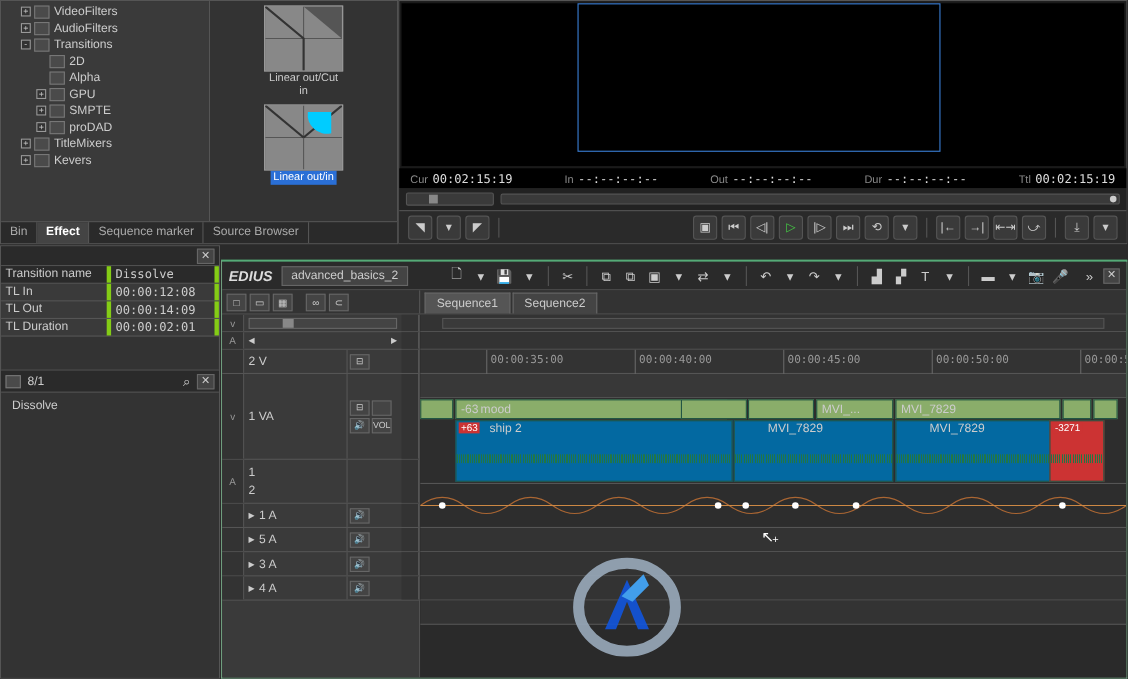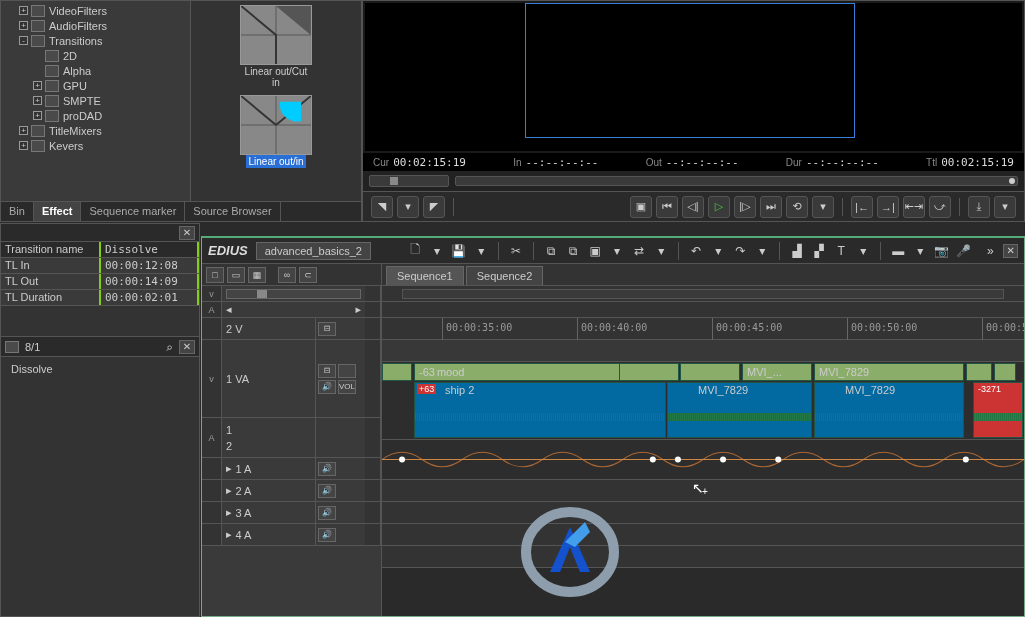--- a/index.html
+++ b/index.html
@@ -43,21 +43,21 @@
 .spacer { flex: 1; }
 .sep { width: 1px; height: 18px; background: #555; margin: 0 4px; }
 
 
 .left-lower { width: 200px; background: #333; border: 1px solid #555; display: flex; flex-direction: column; }
 .info-close { height: 18px; display: flex; justify-content: flex-end; padding: 2px 4px; background: #2a2a2a; border-bottom: 1px solid #555; }
 .xbtn { width: 16px; height: 14px; background: #444; border: 1px solid #666; text-align: center; line-height: 12px; font-size: 10px; }
 .info-table { background: #3a3a3a; }
 .info-row { display: flex; height: 16px; border-bottom: 1px solid #555; }
 .info-row.head { background: #2a2a2a; }
-.info-cell { padding: 1px 4px; font-size: 11px; border-right: 2px solid #84cc16; }
+.info-cell { padding: 1px 4px; font-size: 11px; border-right: 4px solid #84cc16; }
 .info-cell.k { width: 100px; }
 .info-cell.v { flex: 1; font-family: monospace; }
 .bin-area { flex: 1; background: #333; border-top: 1px solid #555; display: flex; flex-direction: column; }
 .bin-head { height: 20px; display: flex; align-items: center; padding: 0 4px; gap: 6px; border-bottom: 1px solid #555; background: #2a2a2a; }
 .bin-head .ic2 { width: 14px; height: 12px; background: #4a4a4a; border: 1px solid #777; }
 .bin-list { flex: 1; padding: 4px; }
 .bin-item { display: flex; align-items: center; height: 16px; gap: 6px; }
 
 
 .timeline-wrap { position: absolute; left: 201px; top: 236px; right: 0; bottom: 0; background: #2a2a2a; border: 1px solid #7a8; border-top: 2px solid #5a7; display: flex; flex-direction: column; }
@@ -400,21 +400,21 @@
           </div>
           <div class="th-btns">
             <span class="th-b">🔊</span>
           </div>
           <div class="patch"></div>
         </div>
       <div class="th-row th-a">
           <div class="th-handle"></div>
           <div class="th-name">
             <span>▸</span>
-            <span>2 A</span>
+            <span>5 A</span>
           </div>
           <div class="th-btns">
             <span class="th-b">🔊</span>
           </div>
           <div class="patch"></div>
         </div>
       <div class="th-row th-a">
           <div class="th-handle"></div>
           <div class="th-name">
             <span>▸</span>
@@ -486,21 +486,21 @@
             <div class="wave"></div>
           </div>
           <div class="clip va-bot" style="left: 285px; width: 145px;">
             <span class="nm">MVI_7829</span>
             <div class="wave"></div>
           </div>
           <div class="clip va-bot" style="left: 432px; width: 150px;">
             <span class="nm">MVI_7829</span>
             <div class="wave"></div>
           </div>
-          <div class="clip va-bot red" style="left: 591px; width: 50px;">
+          <div class="clip va-bot red" style="left: 572px; width: 50px;">
             <span class="badge">-3271</span>
             <div class="wave"></div>
           </div>
         </div>
       <div class="track-lane lane-a12">
         <div class="a12-wave"><svg viewBox="0 0 640 40" preserveAspectRatio="none">
               <path d="M0 20 Q20 5 40 20 T80 20 T120 20 T160 20 T200 20 T240 20 T280 20 T320 20 T360 20 T400 20 T440 20 T480 20 T520 20 T560 20 T600 20 T640 20" stroke="#a63" fill="none" stroke-width="1"></path>
               <line x1="0" y1="20" x2="640" y2="20" stroke="#c84"></line>
               <circle cx="20" cy="20" r="3" fill="#fff"></circle>
               <circle cx="270" cy="20" r="3" fill="#fff"></circle>

